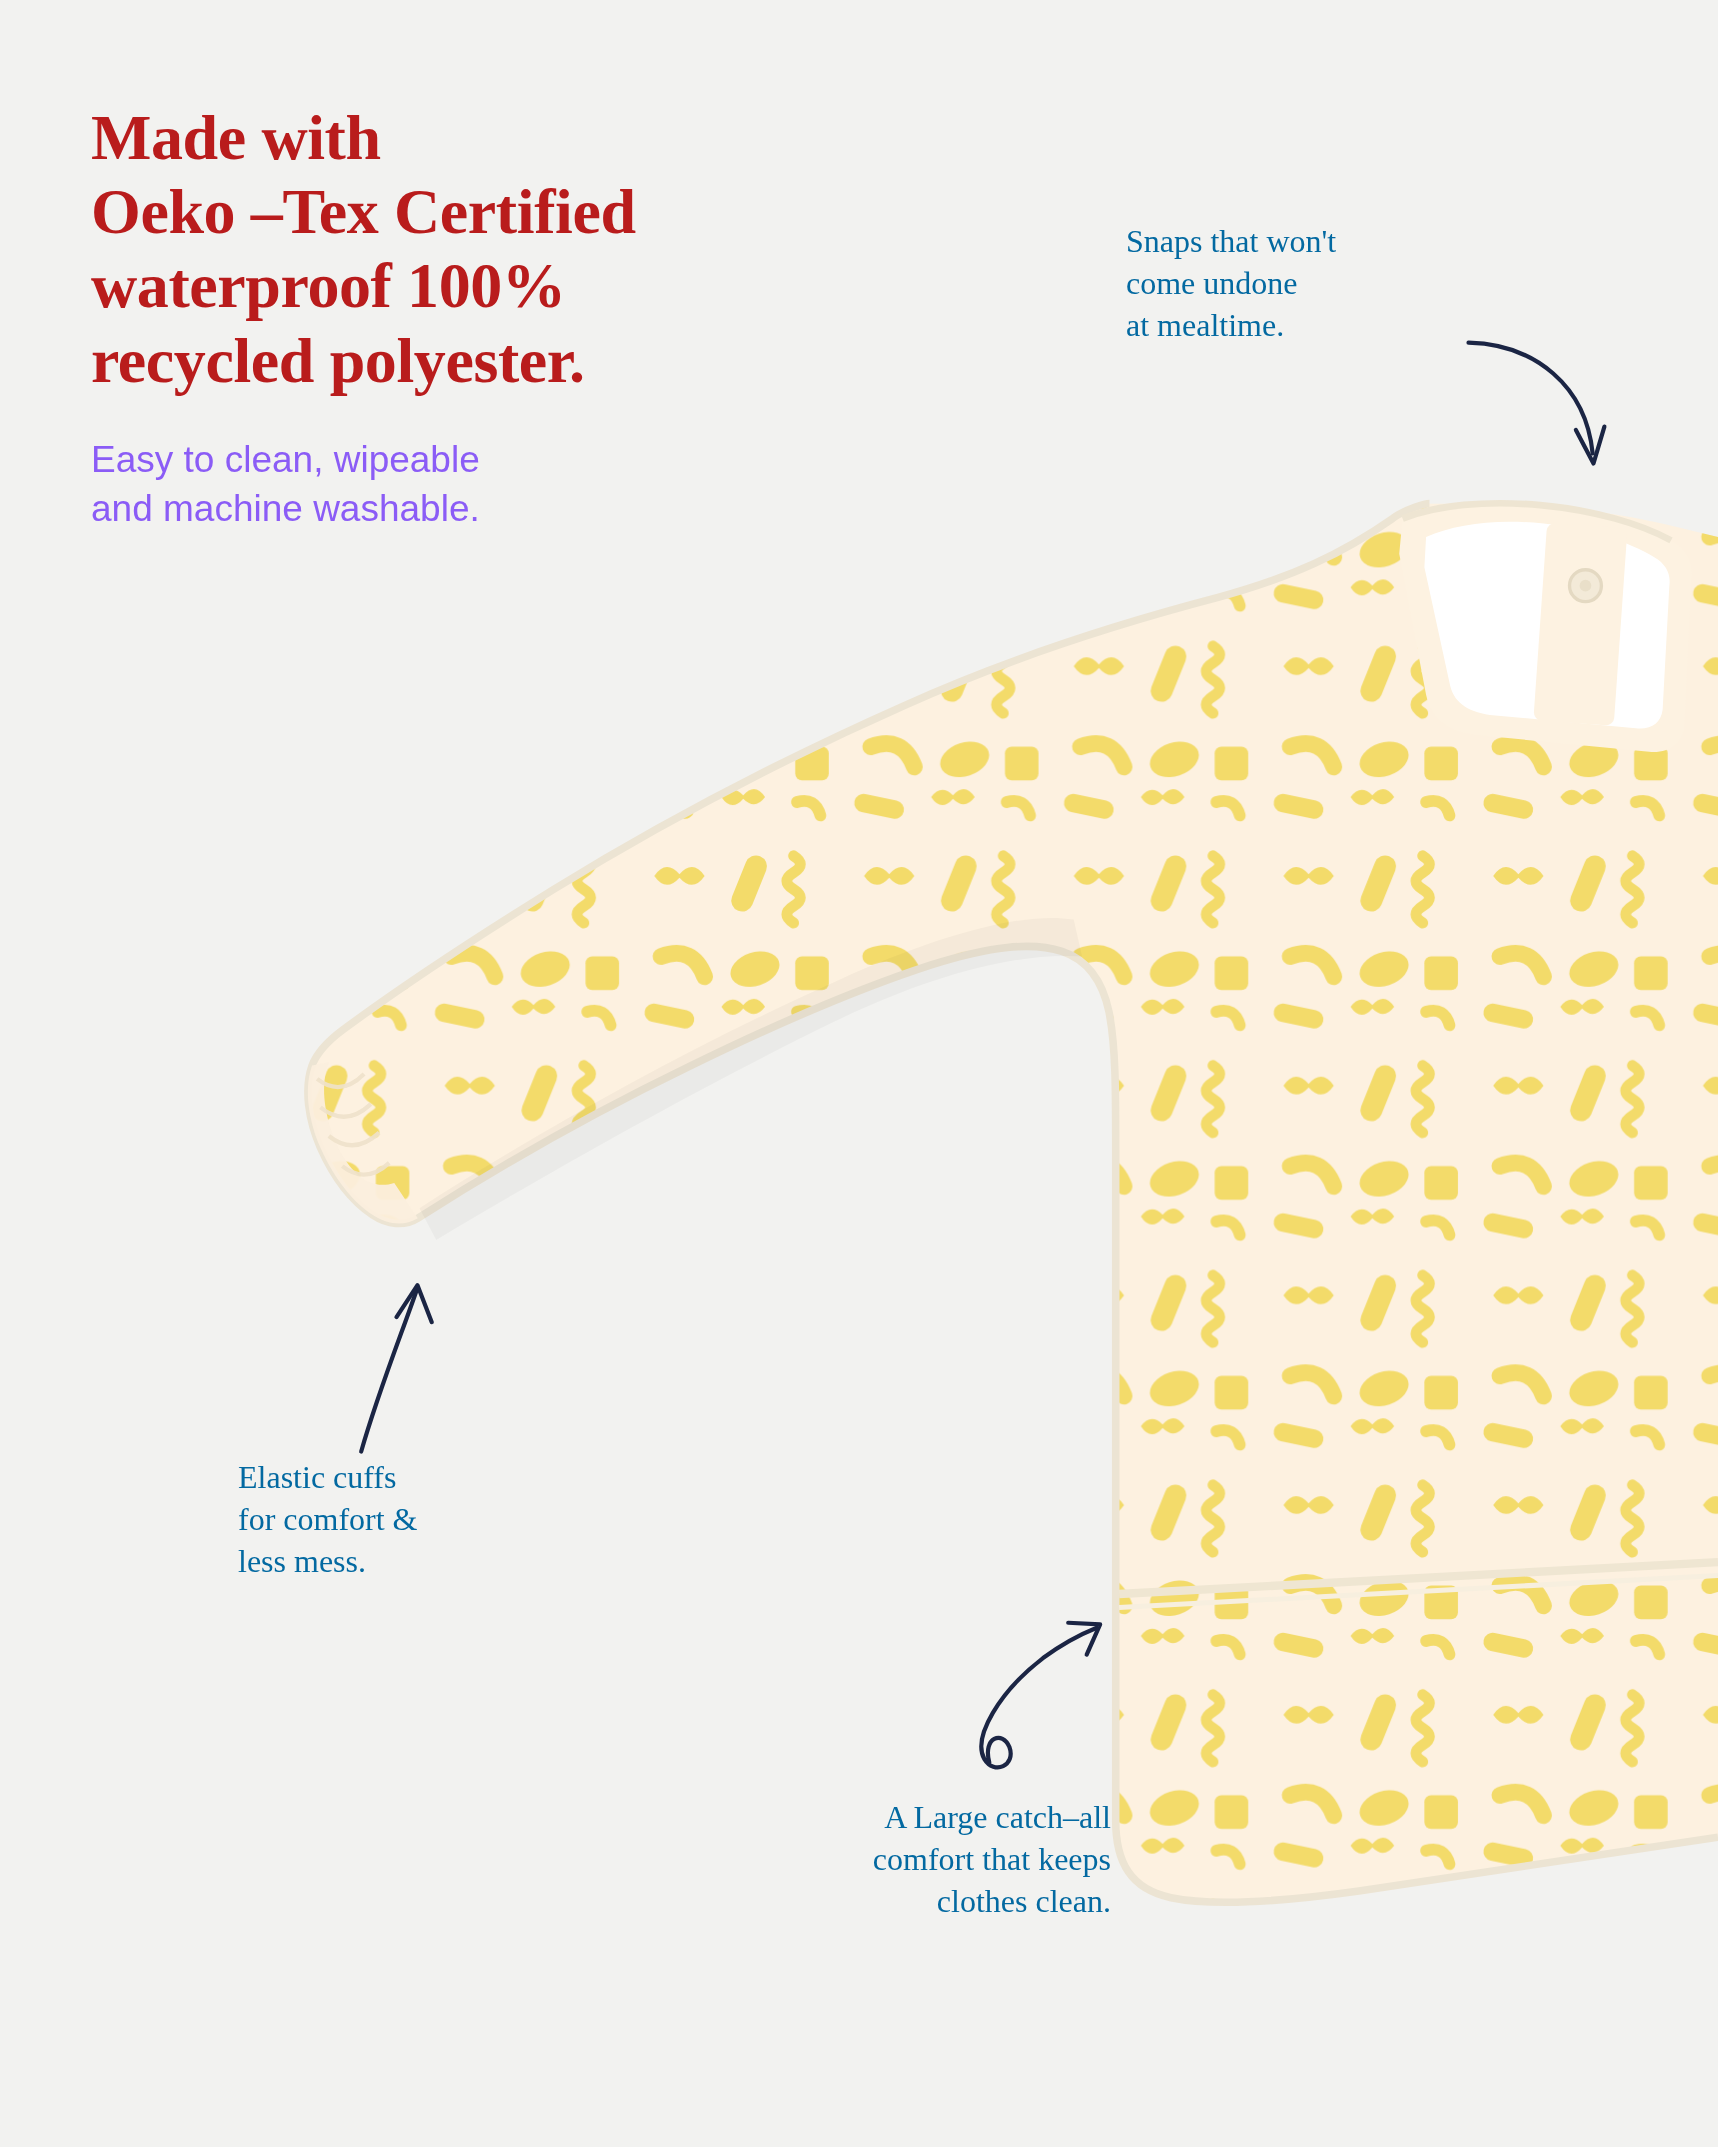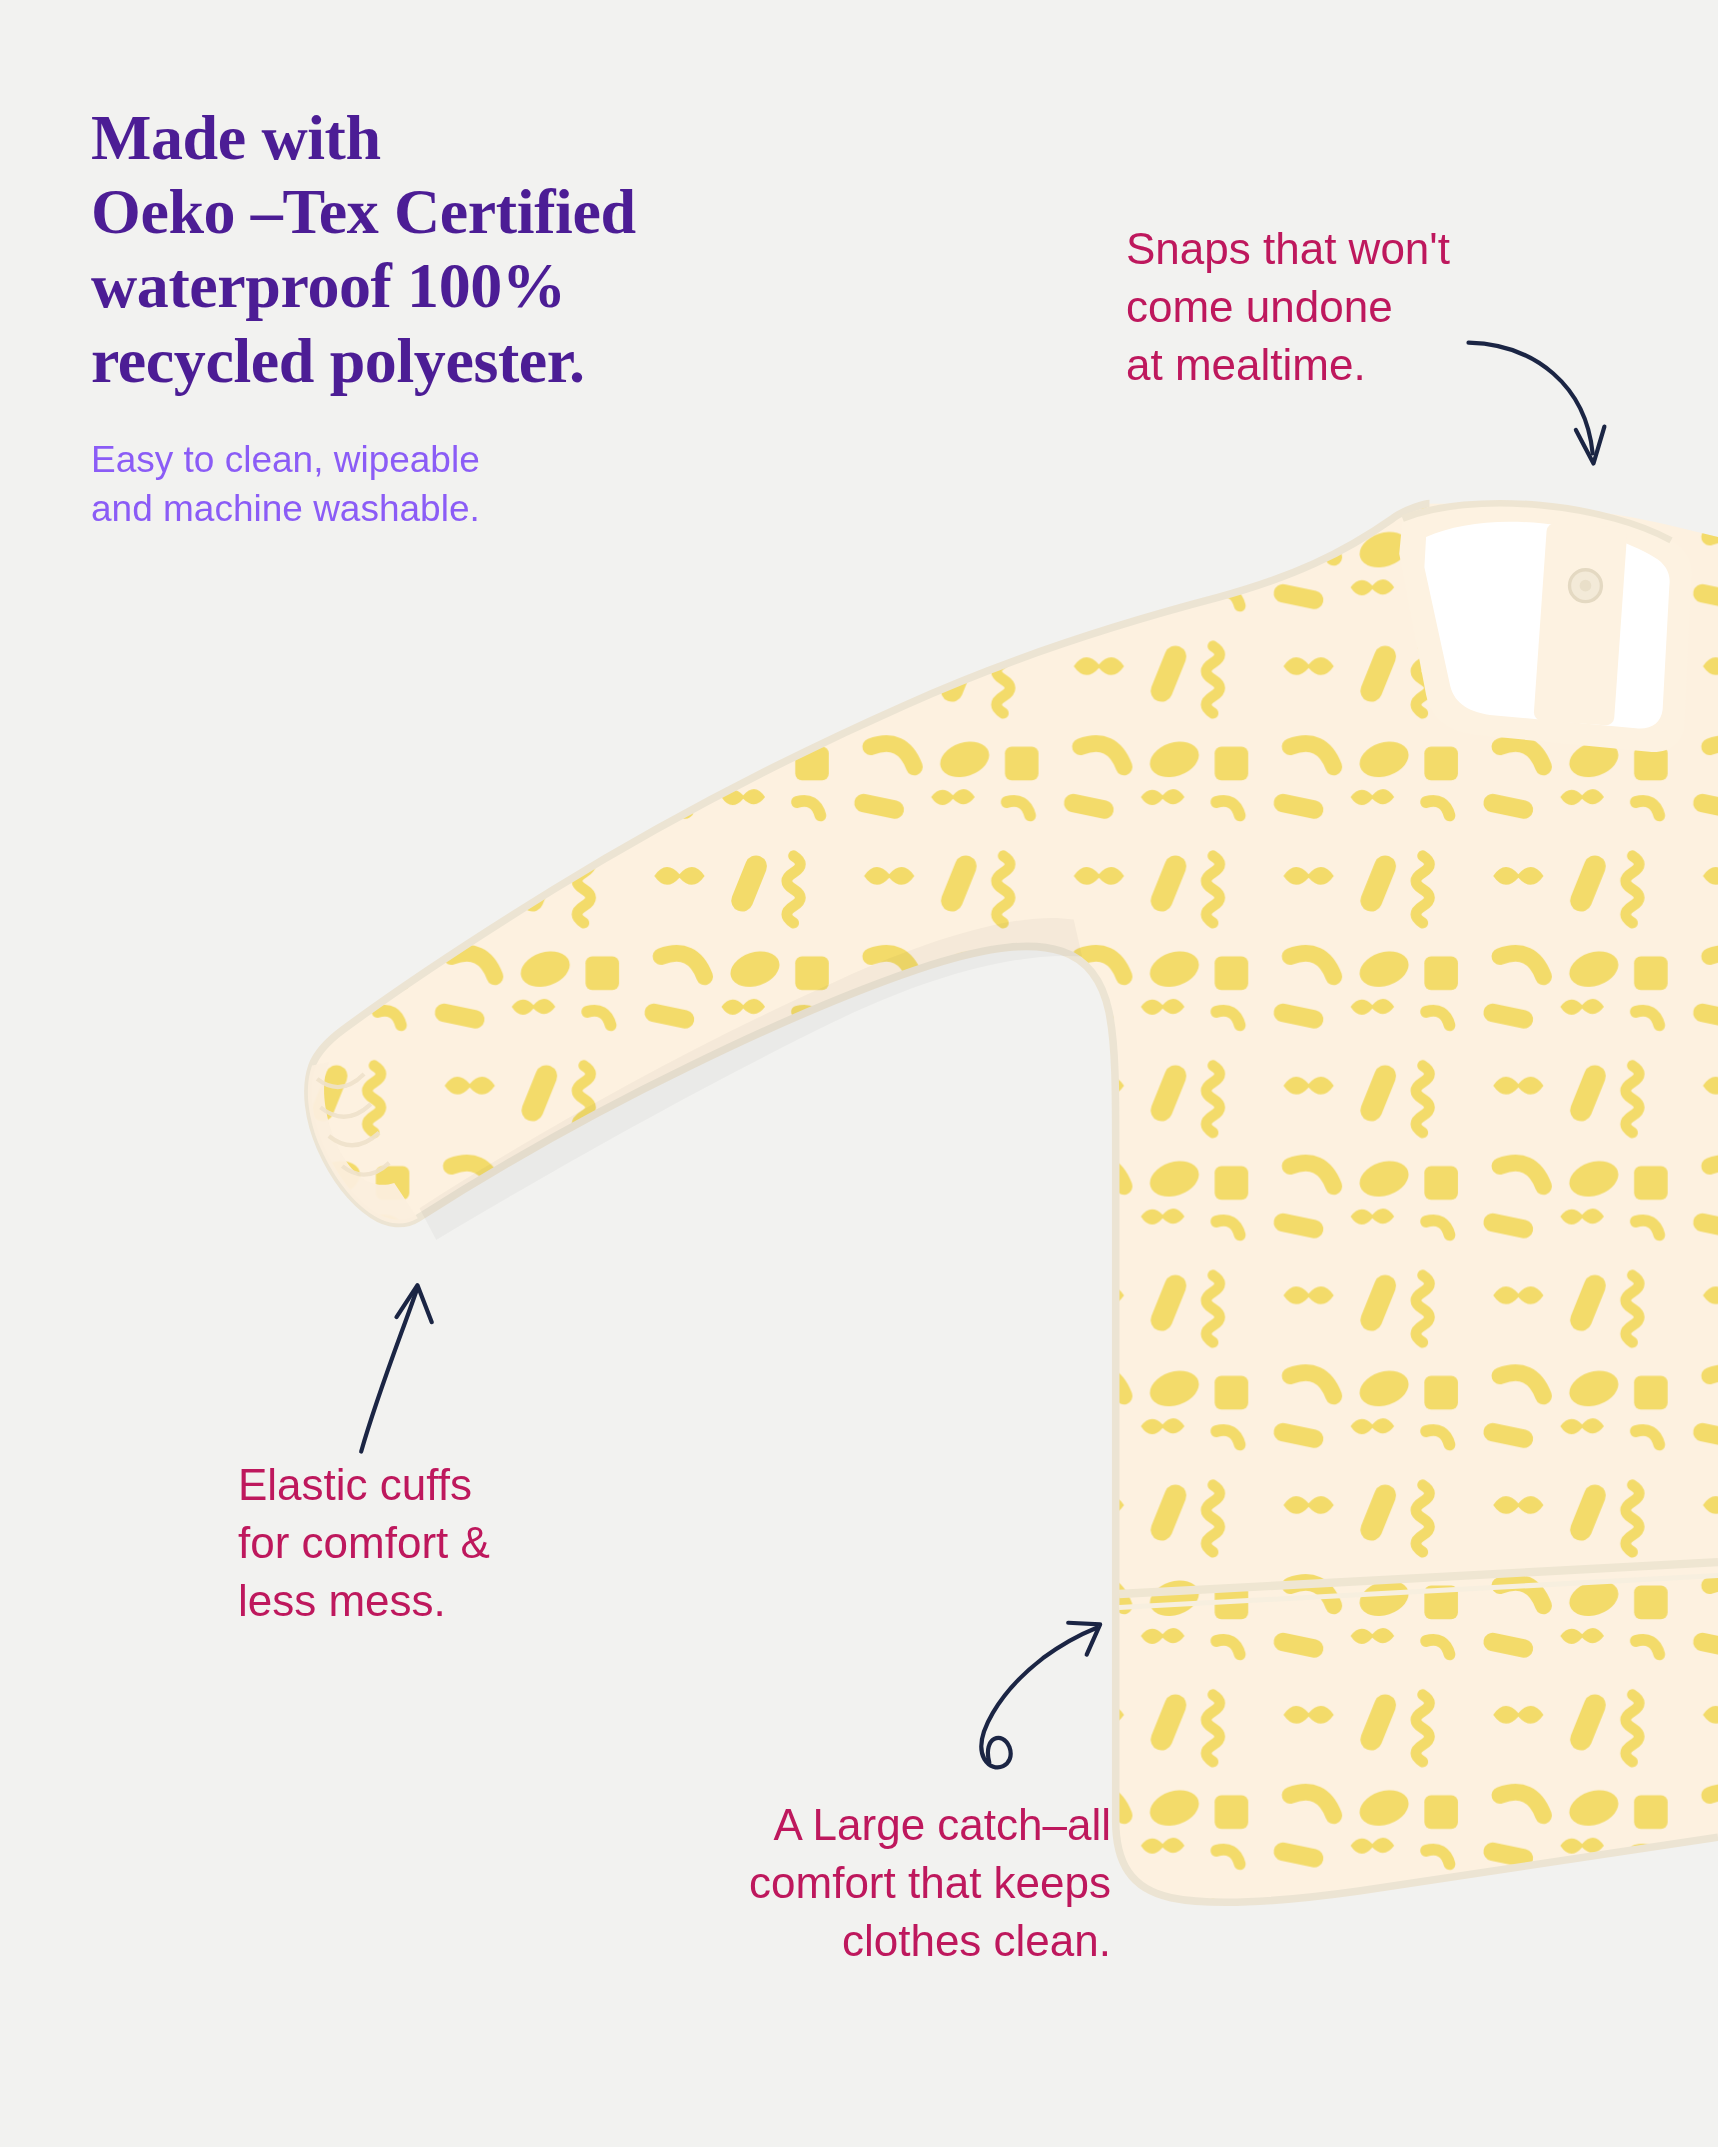--- a/index.html
+++ b/index.html
@@ -23,40 +23,40 @@
     left: 91px;
     top: 101px;
     width: 705px;
   }
   #headline {
     font-family: "Liberation Serif", serif;
     font-weight: bold;
     font-size: 64px;
     line-height: 1.16;
     letter-spacing: -0.4px;
-    color: #4c1d95;
+    color: #b91c1c;
     margin: 0;
     white-space: pre-line;
   }
   #subhead {
     font-family: "Liberation Sans", sans-serif;
     font-size: 37px;
     line-height: 1.33;
     color: #8b5cf6;
     margin: 37px 0 0 0;
     white-space: pre-line;
   }
 
   
   .callout {
     position: absolute;
-    font-family: Liberation Sans, sans-serif;
-    font-size: 44px;
+    font-family: Liberation Serif, serif;
+    font-size: 32px;
     line-height: 1.32;
-    color: #be185d;
+    color: #0369a1;
     white-space: pre-line;
   }
   #callout-snaps { left: 1126px; top: 220px; width: 394px; }
   #callout-cuffs { left: 222px; top: 1456px; width: 352px; margin-left: 16px; }
   #callout-pocket {
     left: 717px; top: 1796px; width: 394px; text-align: right;
   }
 
   .arrow-svg { position: absolute; overflow: visible; }
   #arrow-snaps { left: 1460px; top: 336px; }

